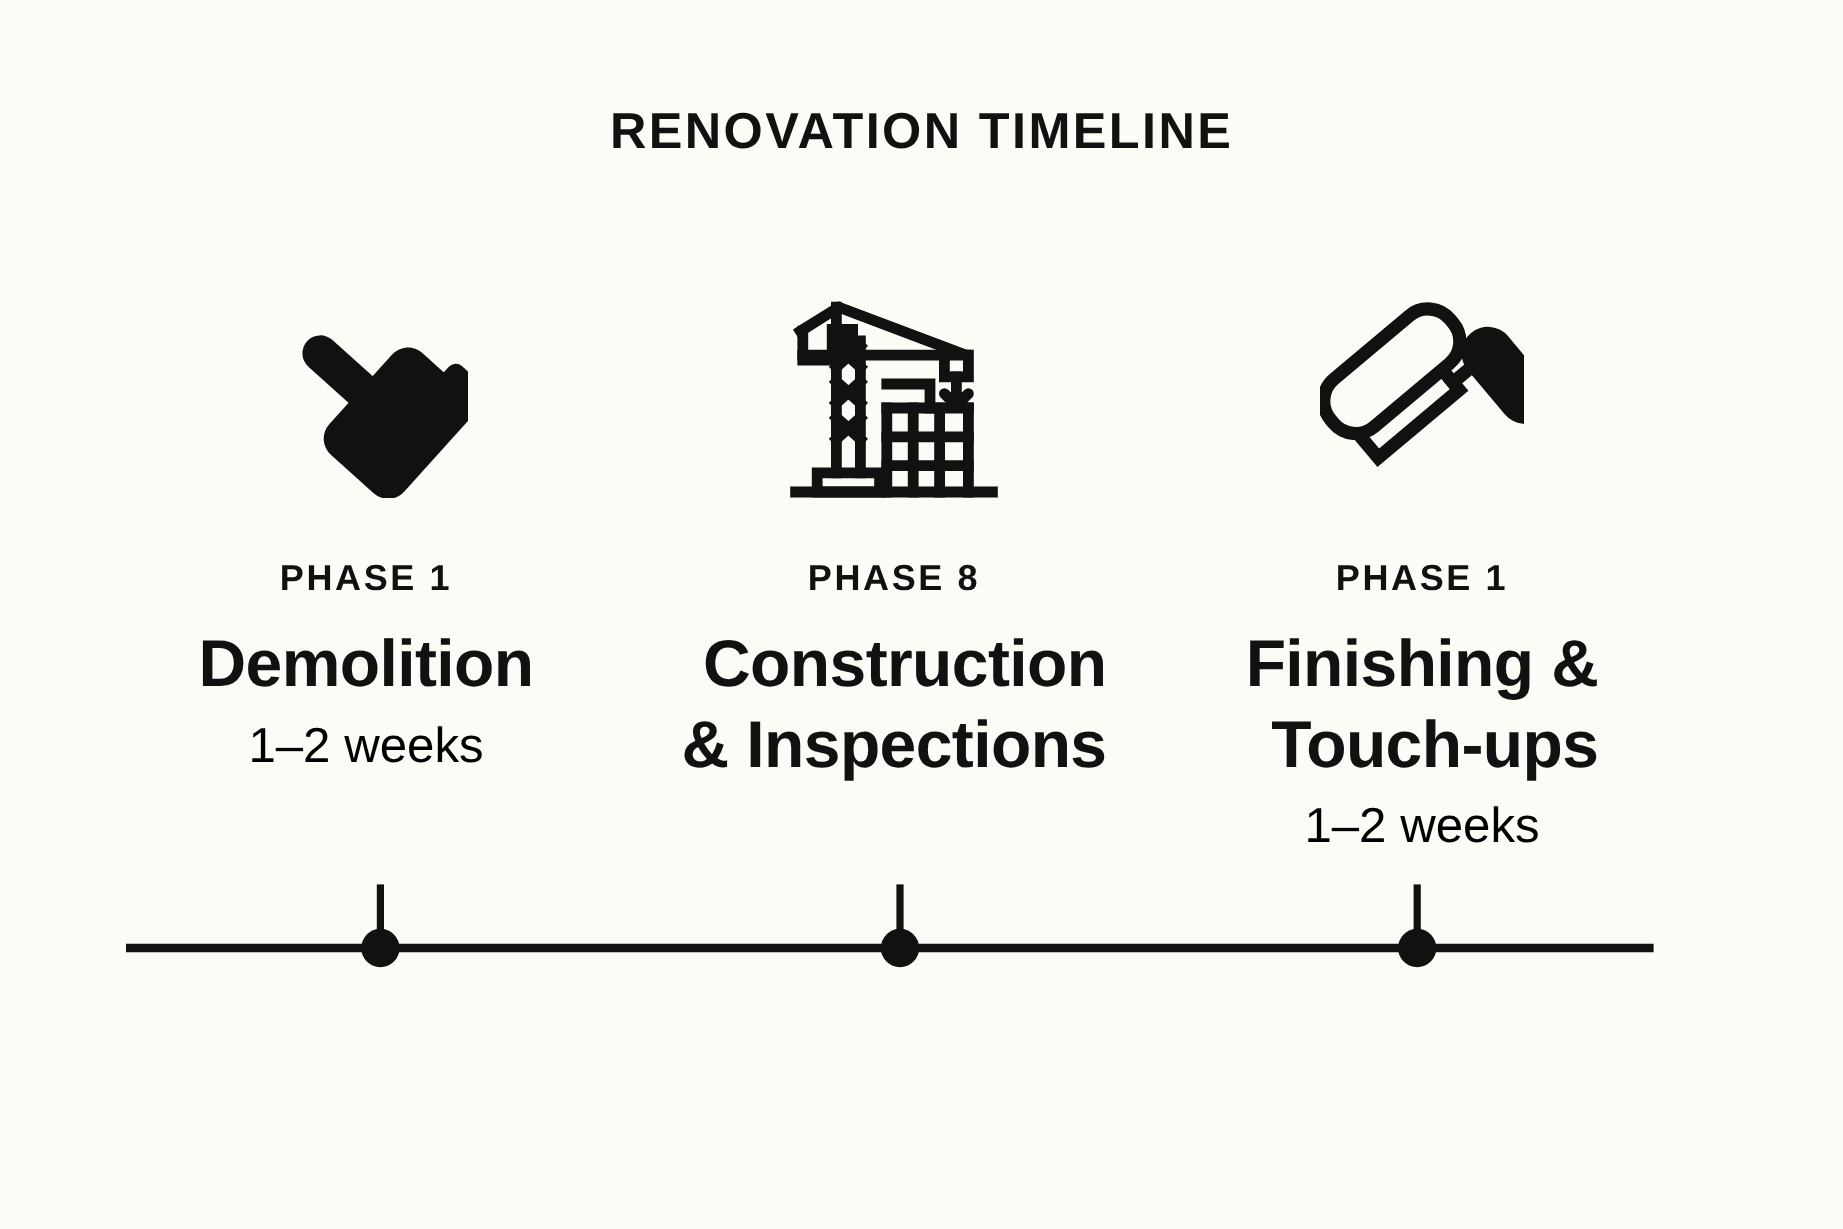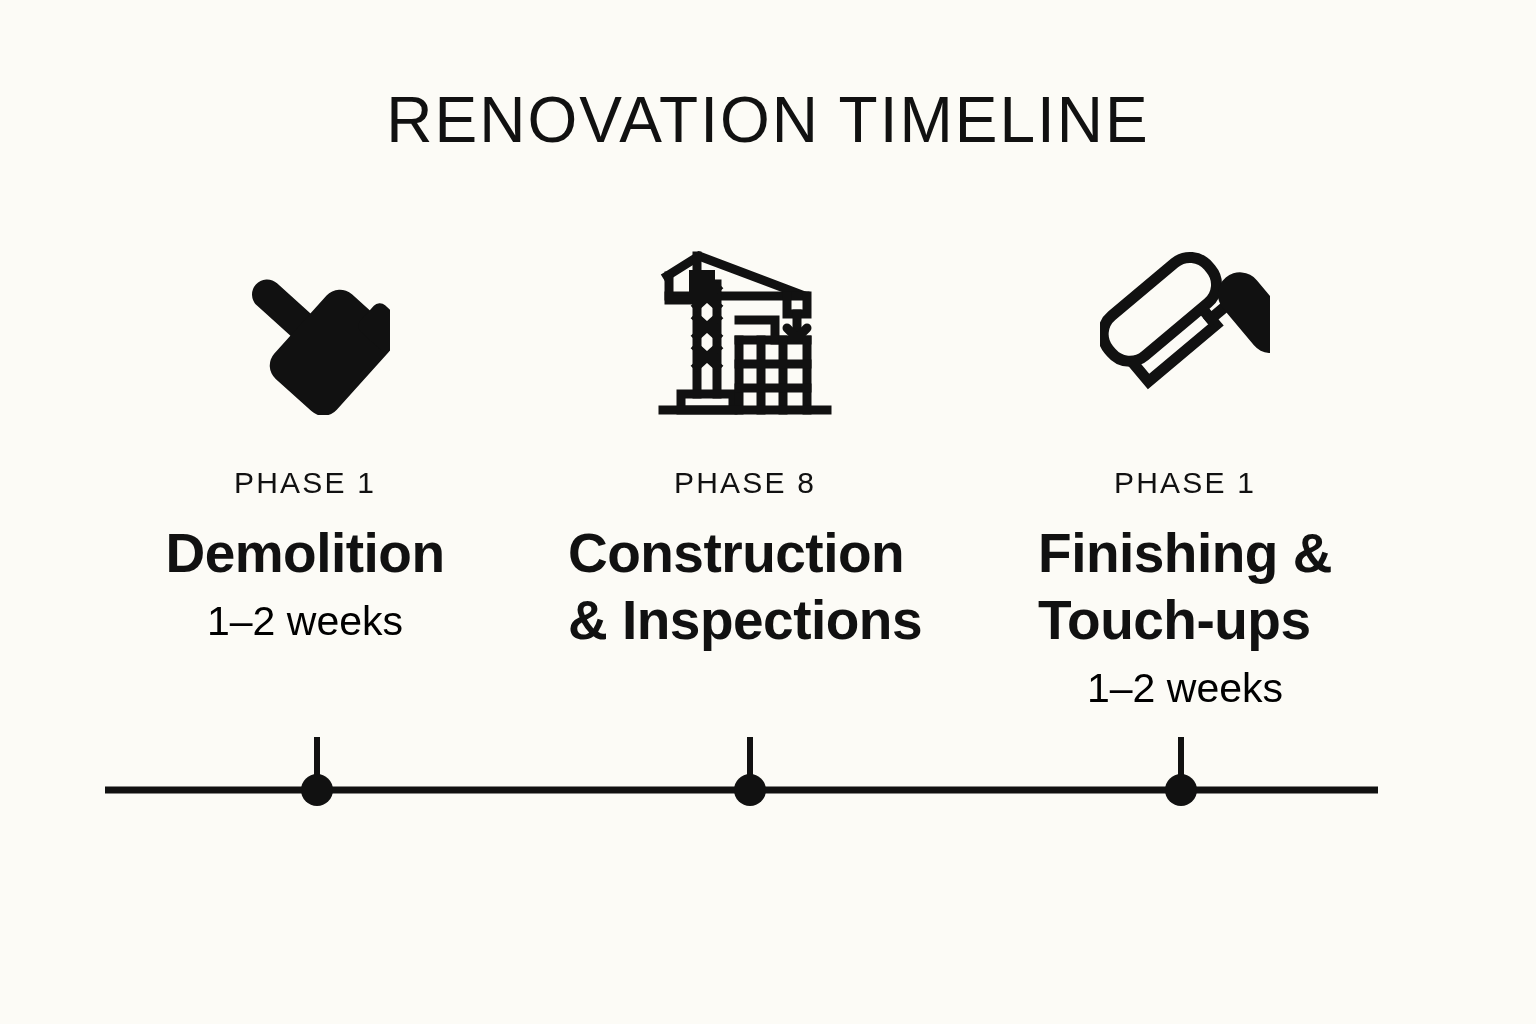--- a/index.html
+++ b/index.html
@@ -23,22 +23,22 @@
     background: #fcfbf6;
   }
 
   
   .title {
     position: absolute;
     top: 88px;
     left: 0;
     width: 1536px;
     text-align: center;
-    font-size: 64px;
-    font-weight: 400;
+    font-size: 42px;
+    font-weight: 700;
     letter-spacing: 2.0px;
     line-height: 1.0;
     color: #111111;
     white-space: nowrap;
   }
 
   
   .phases {
     position: absolute;
     top: 236px;
@@ -63,36 +63,36 @@
     height: 180px;
     display: flex;
     align-items: center;
     justify-content: center;
   }
   .phase-icon svg { display: block; }
 
   .phase-label {
     margin-top: 48px;
     font-size: 30px;
-    font-weight: 400;
+    font-weight: 700;
     letter-spacing: 2.2px;
     line-height: 1.0;
     color: #111111;
     text-align: center;
     white-space: nowrap;
   }
 
   .phase-title {
     margin-top: 22px;
     font-size: 55px;
     font-weight: 700;
     letter-spacing: -0.5px;
     line-height: 1.22;
     color: #111111;
-    text-align: left;
+    text-align: right;
   }
 
   .phase-duration {
     margin-top: 12px;
     font-size: 41px;
     font-weight: 400;
     letter-spacing: 0px;
     line-height: 1.1;
     color: #000000;
     text-align: center;

